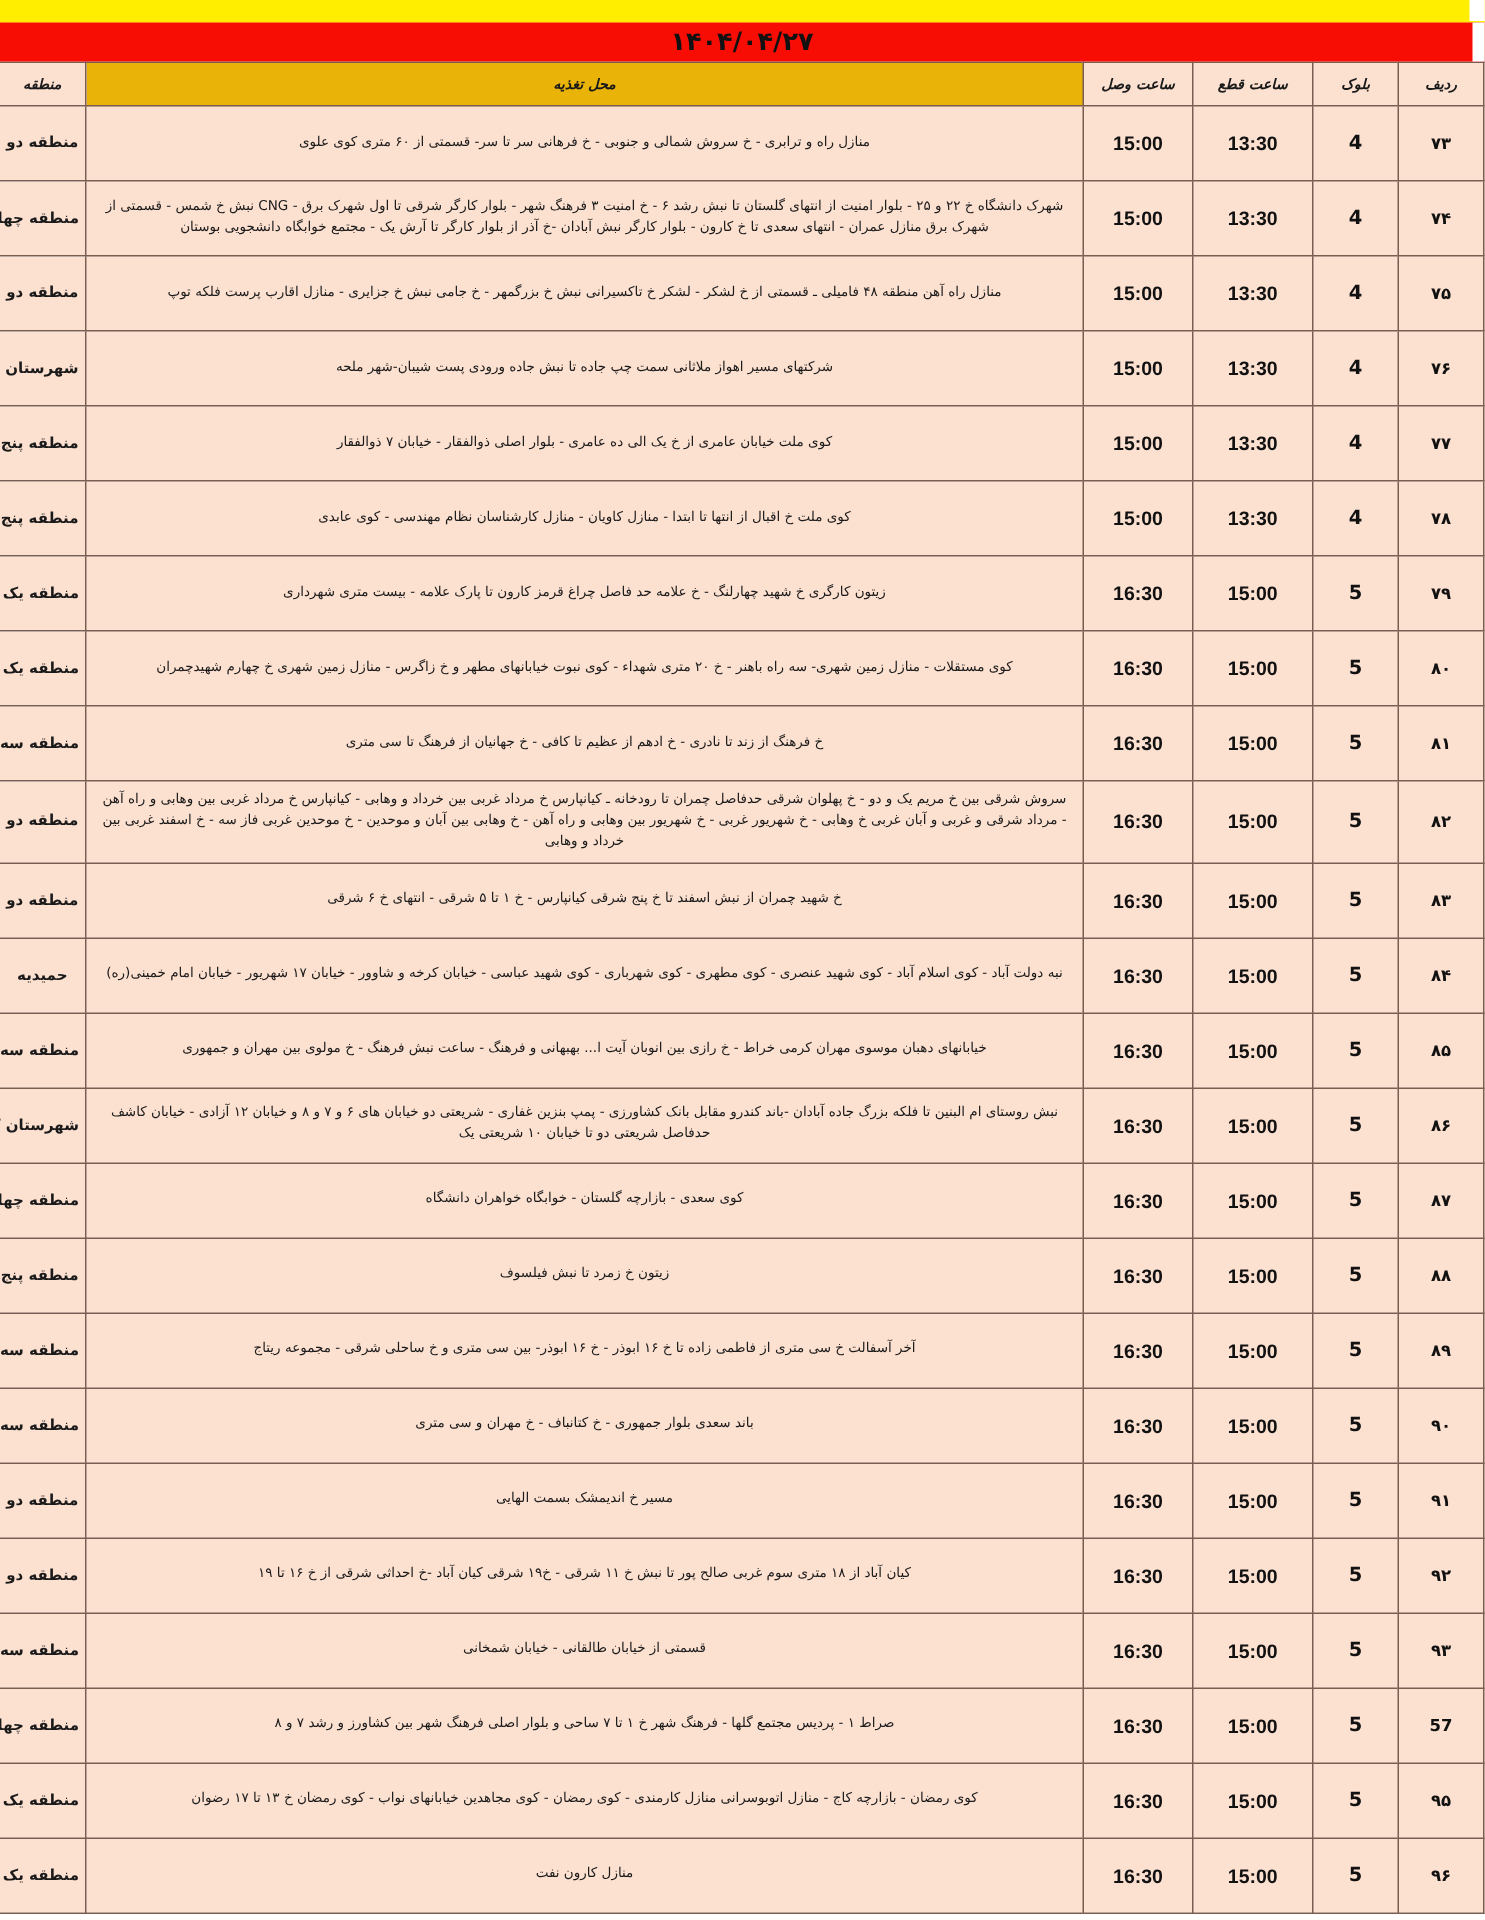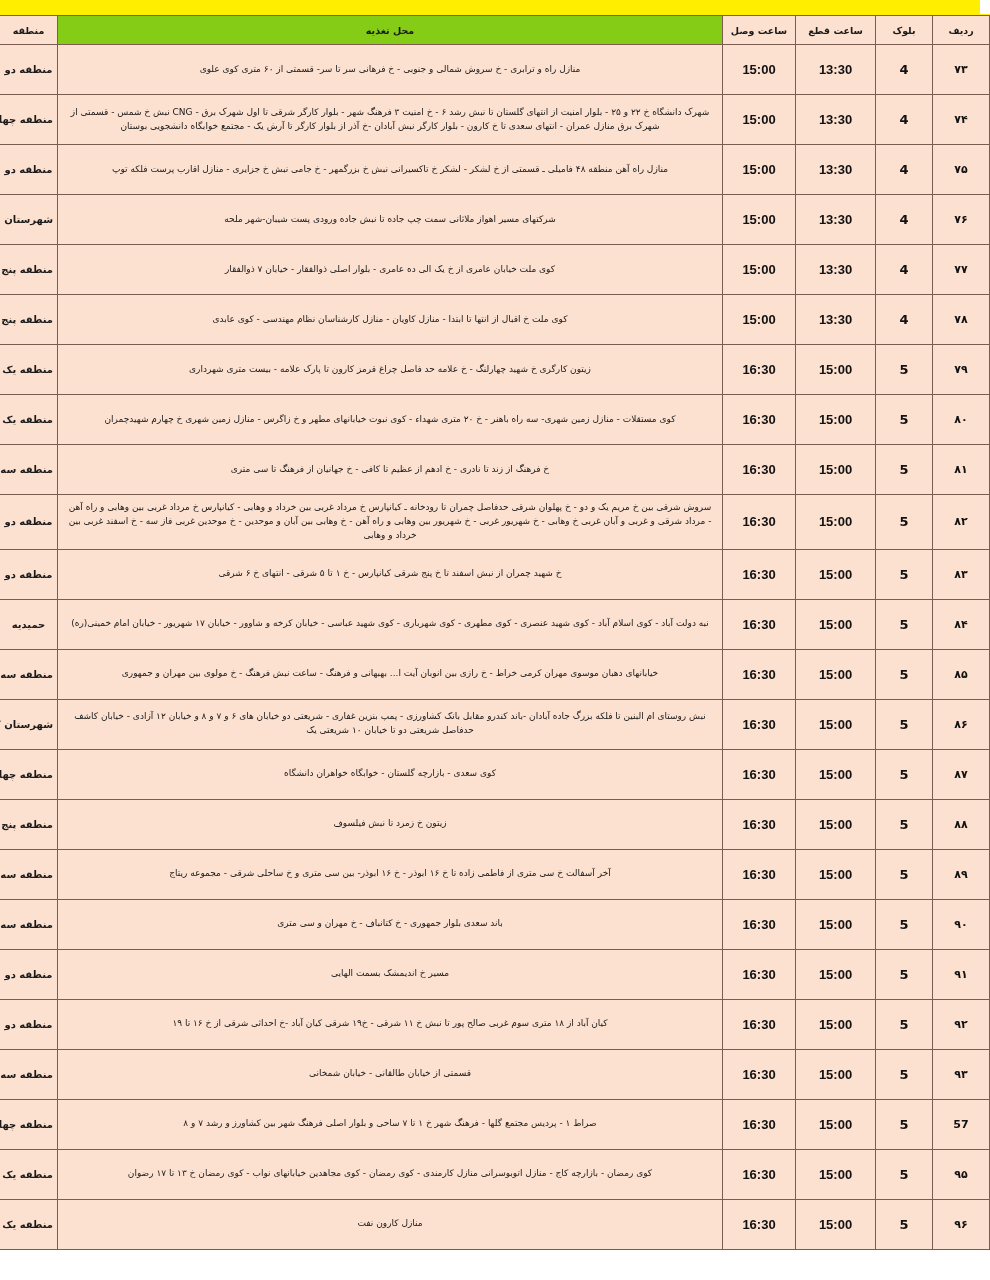--- a/index.html
+++ b/index.html
@@ -63,22 +63,23 @@
     vertical-align: middle;
     background: #fce0d0;
   }
   thead th {
     background: #f6c5a6;
     font-size: 9.5px;
     font-weight: bold;
     color: #1a1a1a;
     height: 22px;
     text-align: center;
-  }
-  thead th.h-place { background: #84cc16; }
+    font-style: italic;
+  }
+  thead th.h-place { background: #eab308; }
   tbody td {
     font-size: 9px;
     color: #1a1a1a;
     text-align: center;
     background: #fce1d2;
   }
   tbody td.c-place {
     text-align: center;
     line-height: 1.55;
     padding: 6px 8px;
@@ -120,20 +121,24 @@
 </style>
 </head>
 <body>
 
 <div class="sheet">
 
   <div class="yellow-strip">
     <div class="yellow-left-cap"></div>
   </div>
 
+  <div class="title-banner">
+    <span class="title-text">۱۴۰۴/۰۴/۲۷</span>
+    <div class="cap-right"></div>
+  </div>
 
   <table class="grid">
     <colgroup>
       <col class="w-radif">
       <col class="w-block">
       <col class="w-ghat">
       <col class="w-vasl">
       <col class="w-place">
       <col class="w-district">
     </colgroup>

